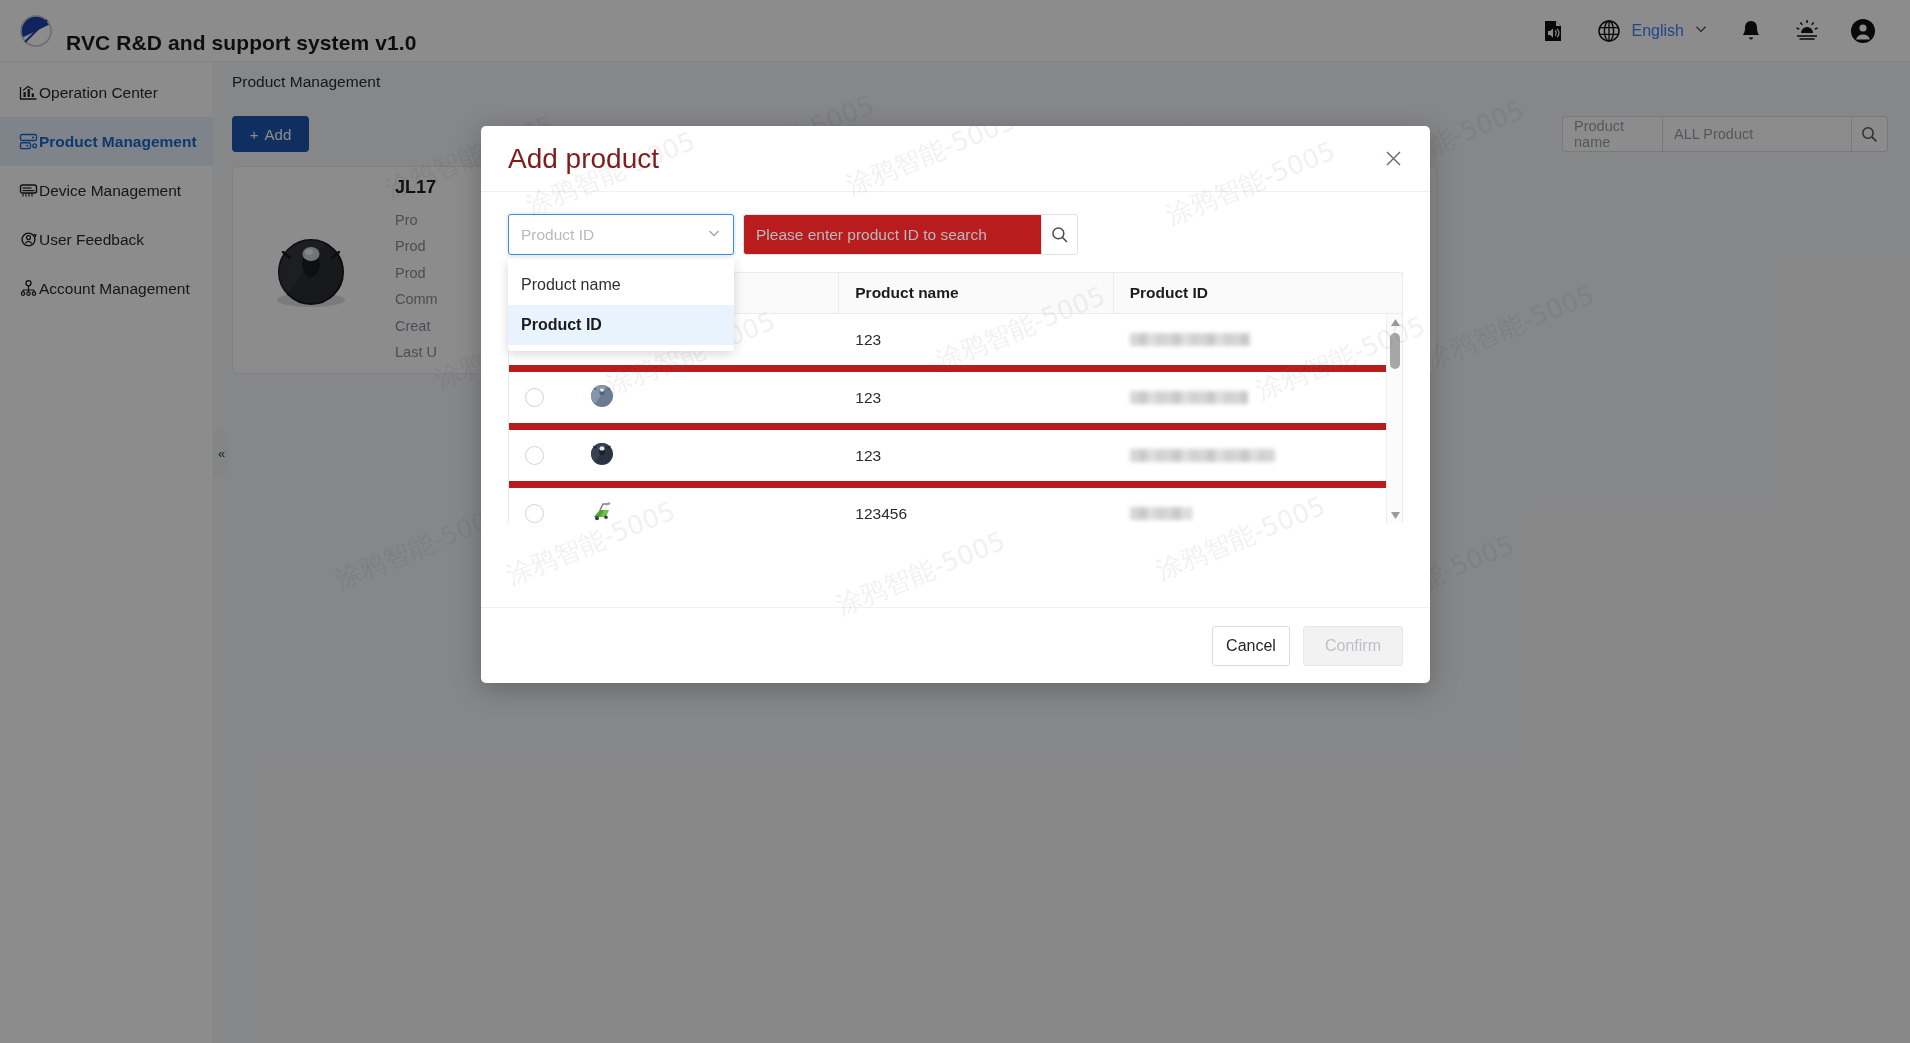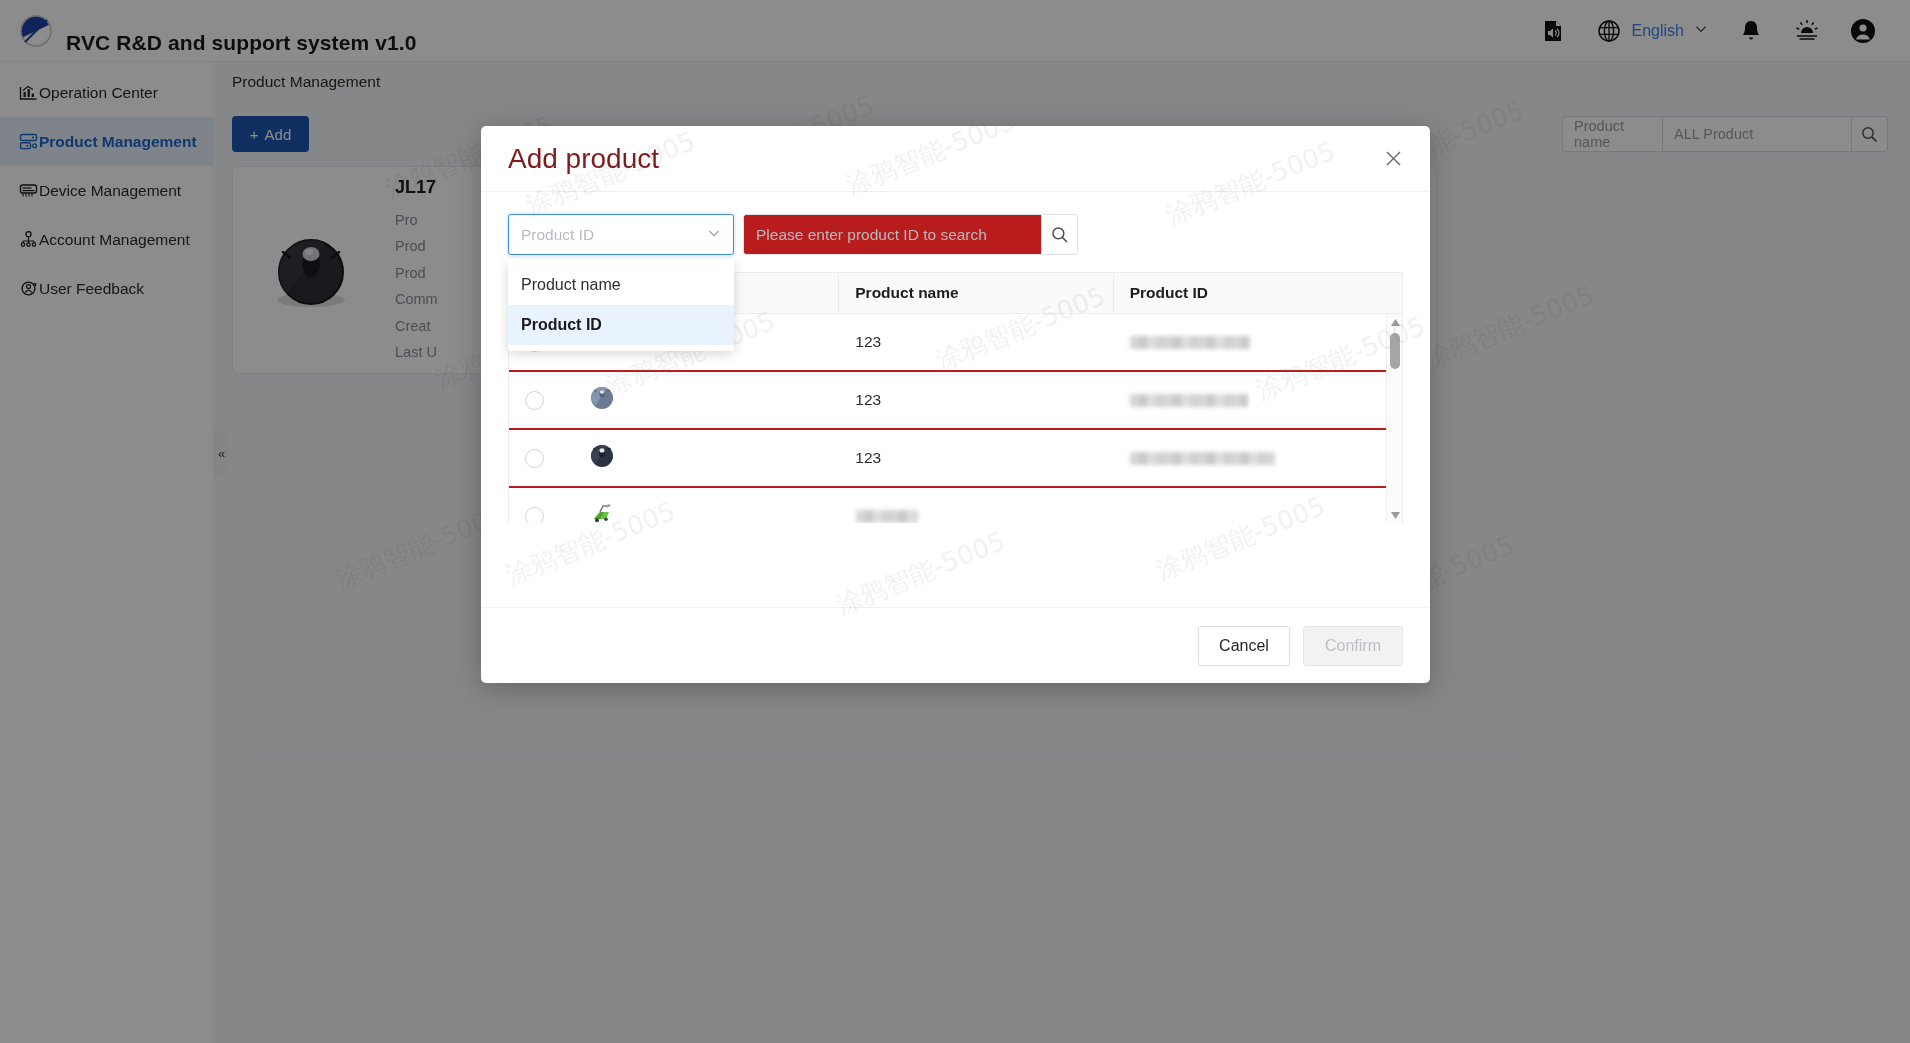--- a/index.html
+++ b/index.html
@@ -190,21 +190,21 @@
     display: flex; align-items: center; padding-left: 16px;
     border-right: 1px solid #ececec;
   }
   .c-sel { width: 63px; }
   .c-img { width: 268px; }
   .c-name { width: 275px; }
   .c-id { width: 289px; border-right: none; }
   .tbl-body { height: 209px; overflow: hidden; position: relative; }
   .tr {
     display: flex; height: 58px; align-items: flex-end;
-    border-bottom: 2px solid #b91c1c;
+    border-bottom: 7px solid #b91c1c;
   }
   .td { display: flex; align-items: center; padding-left: 16px; height: 100%; }
   .radio {
     width: 19px; height: 19px; border: 1px solid #cfd4da;
     border-radius: 50%; background: #fff; cursor: pointer;
   }
   .cell-name { font-size: 15.5px; color: #2b2b2b; }
   .blur-id { height: 13px; border-radius: 1px; background:
       repeating-linear-gradient(90deg,#d4d4d4 0 9px,#c6c6c6 9px 17px,#dcdcdc 17px 26px,#cfcfcf 26px 34px);
       filter: blur(2.2px); opacity: .95; }
@@ -222,21 +222,21 @@
   .modal-foot {
     position: absolute; left: 0; bottom: 0; width: 949px; height: 76px;
     border-top: 1px solid #eef0f3;
     display: flex; align-items: center; justify-content: flex-end;
     padding-right: 27px; gap: 13px;
   }
   .btn {
     height: 40px; border-radius: 3px; font-size: 16px;
     font-family: "Liberation Sans", sans-serif; cursor: pointer;
   }
-  .btn-cancel { width: 92px; background: #ffffff; border: 1px solid #d9dde2; color: #262626; }
+  .btn-cancel { width: 78px; background: #ffffff; border: 1px solid #d9dde2; color: #262626; }
   .btn-confirm { width: 100px; background: #f2f2f3; border: 1px solid #e6e7e9; color: #bcc0c5; cursor: not-allowed; }
 </style>
 </head>
 <body>
 
 <div id="root">
 
   <div class="topbar">
     <div class="logo-wrap">
       <svg width="34" height="34" viewBox="0 0 34 34">
@@ -337,40 +337,40 @@
           <path d="M3.5 9.6 h12" stroke="#1d1d1d" stroke-width="1.2"></path>
           <path d="M4 12.6 v3 M7 12.6 v3 M10 12.6 v3 M13 12.6 v3" stroke="#1d1d1d" stroke-width="1.1"></path>
         </svg>
       </span>
       <span>Device Management</span>
     </div>
 
     <div class="side-item">
       <span class="ic">
         <svg width="19" height="19" viewBox="0 0 19 19">
+          <circle cx="9.5" cy="9.5" r="6.4" fill="none" stroke="#1d1d1d" stroke-width="1.4"></circle>
+          <circle cx="9.5" cy="7.6" r="2" fill="none" stroke="#1d1d1d" stroke-width="1.2"></circle>
+          <path d="M6.3 13.6 a3.4 3.4 0 0 1 6.4 0" fill="none" stroke="#1d1d1d" stroke-width="1.2"></path>
+          <path d="M14.8 4.5 l2 .4 -.5 2" fill="none" stroke="#1d1d1d" stroke-width="1.3"></path>
+        </svg>
+      </span>
+      <span>User Feedback</span>
+    </div>
+
+    <div class="side-item">
+      <span class="ic">
+        <svg width="19" height="19" viewBox="0 0 19 19">
           <circle cx="9.5" cy="4.2" r="2.5" fill="none" stroke="#1d1d1d" stroke-width="1.3"></circle>
           <path d="M9.5 6.8 v4 M4 11 h11 M4 11 v2 M15 11 v2 M9.5 11 v2" fill="none" stroke="#1d1d1d" stroke-width="1.2"></path>
           <circle cx="4" cy="14.6" r="1.7" fill="none" stroke="#1d1d1d" stroke-width="1.2"></circle>
           <circle cx="9.5" cy="14.6" r="1.7" fill="none" stroke="#1d1d1d" stroke-width="1.2"></circle>
           <circle cx="15" cy="14.6" r="1.7" fill="none" stroke="#1d1d1d" stroke-width="1.2"></circle>
         </svg>
       </span>
       <span>Account Management</span>
-    </div>
-
-    <div class="side-item">
-      <span class="ic">
-        <svg width="19" height="19" viewBox="0 0 19 19">
-          <circle cx="9.5" cy="9.5" r="6.4" fill="none" stroke="#1d1d1d" stroke-width="1.4"></circle>
-          <circle cx="9.5" cy="7.6" r="2" fill="none" stroke="#1d1d1d" stroke-width="1.2"></circle>
-          <path d="M6.3 13.6 a3.4 3.4 0 0 1 6.4 0" fill="none" stroke="#1d1d1d" stroke-width="1.2"></path>
-          <path d="M14.8 4.5 l2 .4 -.5 2" fill="none" stroke="#1d1d1d" stroke-width="1.3"></path>
-        </svg>
-      </span>
-      <span>User Feedback</span>
     </div>
   </div>
 
   <div class="collapse-handle">«</div>
 
   <div class="main">
     <div class="crumb">Product Management</div>
 
     <div class="content-pad">
       <div class="toolbar-row">
@@ -569,20 +569,21 @@
                 <svg width="28" height="28" viewBox="0 0 28 28">
                   <path d="M6 19 l6-7 h9 l-3 7 Z" fill="#6cc24a"></path>
                   <path d="M6 19 l6-7 h4 l-4 7 Z" fill="#4ea32f"></path>
                   <path d="M12 12 l3-6 h4" fill="none" stroke="#7a7f87" stroke-width="1.6"></path>
                   <rect x="17.5" y="4.6" width="5" height="2.4" rx="1" fill="#9aa0a8" transform="rotate(-18 20 6)"></rect>
                   <circle cx="9" cy="20.2" r="2" fill="#333a45"></circle>
                   <circle cx="18" cy="19.2" r="1.7" fill="#333a45"></circle>
                 </svg>
               </span>
             </div>
+            <div class="td c-name cell-name">123456</div>
             <div class="td c-id">
               <span class="blur-id" style="width:62px;"></span>
             </div>
           </div>
         </div>
 
         <div class="scrollbar">
           <div class="sb-arrow">
             <svg width="11" height="9" viewBox="0 0 11 9">
                 <path d="M5.5 1 L10 8 L1 8 Z" fill="#9a9a9a"></path>

